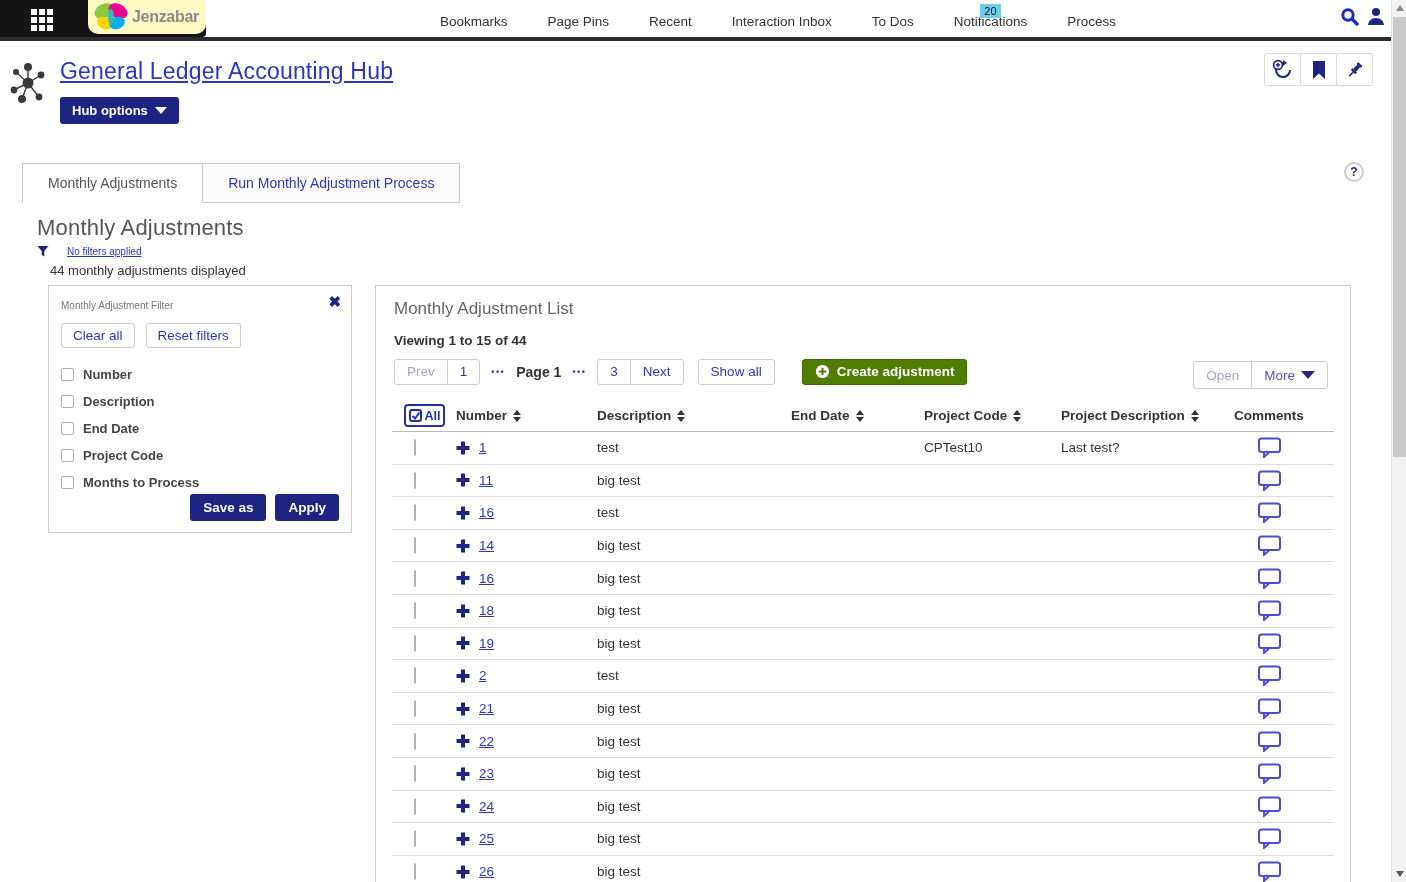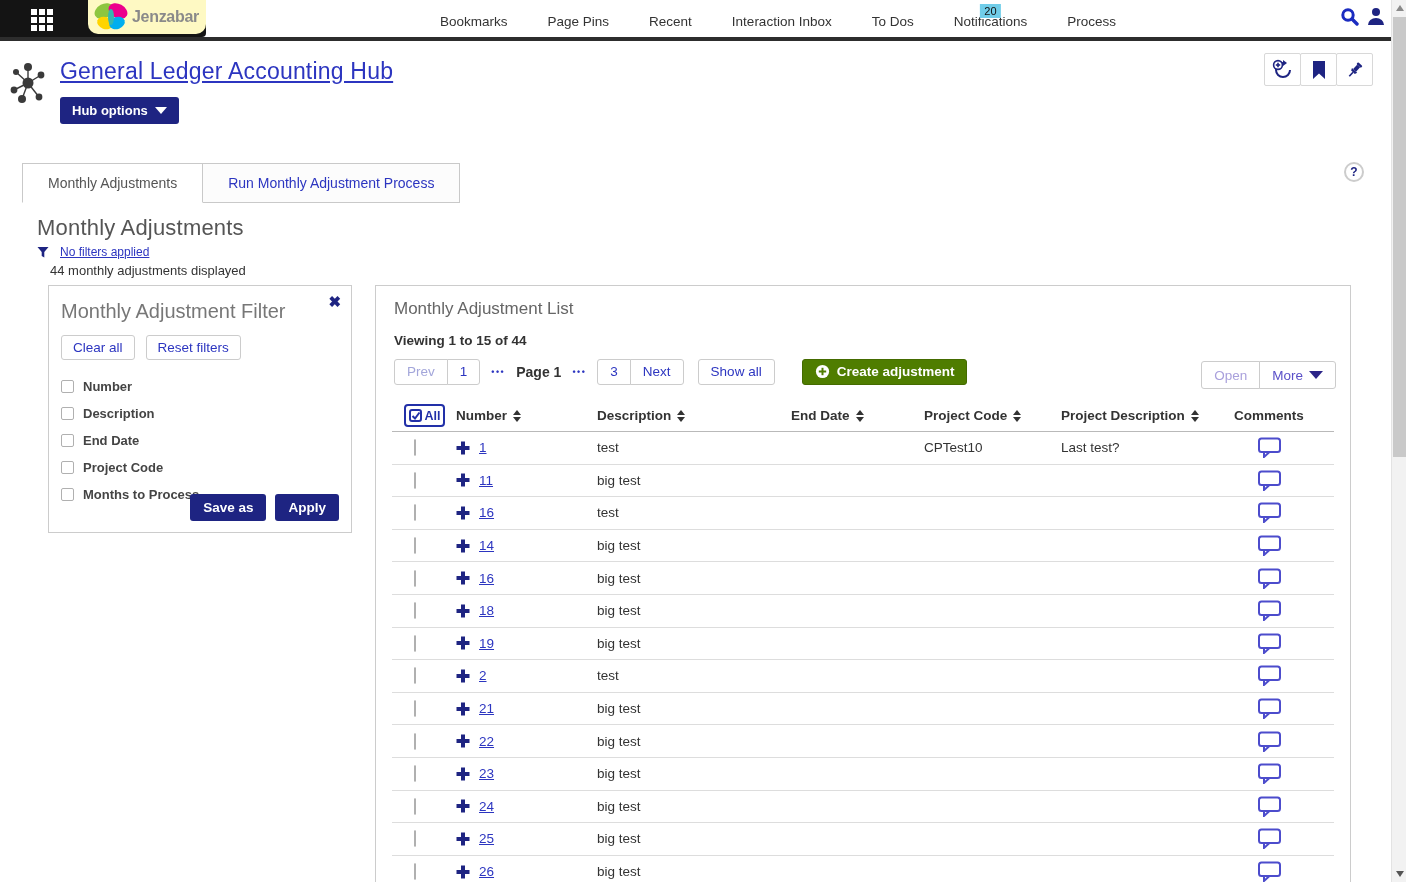--- a/index.html
+++ b/index.html
@@ -36,27 +36,27 @@
   .hbtn { width:37px; height:33px; background:#fff; border:1px solid #d8d8d8; border-radius:2px; display:flex; align-items:center; justify-content:center; cursor:pointer; margin-left:-1px; }
 
   
   .tabs { position:absolute; left:22px; top:163px; display:flex; z-index:5; }
   .tab { height:40px; padding:0 25px; display:flex; align-items:center; font-size:14px; cursor:pointer; white-space:nowrap; }
   .tab.active { background:#fff; border:1px solid #c9c9c9; border-bottom:1px solid #fff; color:#555; z-index:2; }
   .tab.inactive { background:#fcfcfc; border:1px solid #c9c9c9; color:#2c35c0; margin-left:-1px; }
   .help-btn { position:absolute; left:1344px; top:162px; width:20px; height:20px; border:2px solid #ccc; border-radius:50%; color:#1e2482; font-weight:700; font-size:12px; display:flex; align-items:center; justify-content:center; cursor:pointer; }
 
   .section-heading { position:absolute; left:37px; top:215px; font-size:22px; color:#555; font-weight:400; letter-spacing:0.2px; }
-  .filter-status { position:absolute; left:37px; top:245px; display:flex; align-items:center; gap:11px; font-size:12px;justify-content:center; }
+  .filter-status { position:absolute; left:37px; top:245px; display:flex; align-items:center; gap:18px; font-size:10px;justify-content:center; }
   .filter-status a { color:#2c35c0; text-decoration:underline; cursor:pointer; }
   .count-text { position:absolute; left:50px; top:263px; font-size:13px; color:#333; }
 
   
   .filter-panel { position:absolute; left:48px; top:285px; width:304px; height:248px; border:1px solid #ccc; background:#fff; padding:12px 12px; }
-  .fp-title { font-size:20px; color:#777; margin-top:2px; }
+  .fp-title { font-size:10px; color:#777; margin-top:2px; }
   .fp-close { position:absolute; right:10px; top:7px; color:#1e2482; font-size:15px; font-weight:700; cursor:pointer; }
   .fp-buttons { display:flex; gap:11px; margin-top:12px; }
   .btn-light { background:#fff; border:1px solid #ccc; border-radius:3px; color:#2c35c0; font-size:13.5px; padding:4px 11px; cursor:pointer; font-family:inherit; }
   .fp-fields { margin-top:19px; display:flex; flex-direction:column; gap:12px; }
   .fp-field { display:flex; align-items:center; gap:9px; }
   .cb { width:13px; height:13px; border:1px solid #b0b0b0; border-radius:2px; background:#fff; cursor:pointer; flex:0 0 auto; }
   .fp-field label { font-size:13px; font-weight:700; color:#444; }
   .fp-actions { position:absolute; right:12px; bottom:11px; display:flex; gap:9px; }
   .btn-navy { background:#1e2482; color:#fff; border:none; border-radius:3px; font-size:13.5px; font-weight:700; padding:6px 13px; cursor:pointer; font-family:inherit; }
 
@@ -68,21 +68,21 @@
   .pgroup { display:flex; }
   .pbtn { height:26px; border:1px solid #ccc; background:#fff; padding:0 12px; display:flex; align-items:center; font-size:13.5px; color:#2c35c0; cursor:pointer; font-family:inherit; }
   .pbtn + .pbtn { margin-left:-1px; }
   .pgroup .pbtn:first-child { border-radius:3px 0 0 3px; }
   .pgroup .pbtn:last-child { border-radius:0 3px 3px 0; }
   .pbtn.disabled { color:#a3a6da; cursor:default; }
   .pdots { color:#2c35c0; font-size:9px; letter-spacing:1.5px; margin:0 11px; font-weight:700; }
   .pcurrent { font-size:14px; font-weight:700; color:#333; white-space:nowrap; }
   .showall { margin-left:14px; border-radius:3px; }
   .btn-create { margin-left:27px; height:26px; background:#4f7d00; border:1px solid #446b00; border-radius:3px; color:#fff; font-size:13.5px; font-weight:700; display:flex; align-items:center; gap:7px; padding:0 12px; cursor:pointer; font-family:inherit; }
-  .openmore { position:absolute; right:14px; top:75px; display:flex;justify-content:space-between; }
+  .openmore { position:absolute; right:22px; top:75px; display:flex;justify-content:space-between; }
   .openmore .pbtn { height:28px; }
   .openmore .open { color:#a9a0dc; border-radius:3px 0 0 3px; }
   .openmore .more { color:#5a50c8; border-radius:0 3px 3px 0; gap:6px; }
   .caret-navy { width:0; height:0; border-left:7px solid transparent; border-right:7px solid transparent; border-top:8px solid #2b2488; }
 
   
   .table { position:absolute; left:16px; right:16px; top:114px; }
   .tgrid { display:grid; grid-template-columns:52px 141px 194px 133px 137px 169px 1fr; align-items:center; padding-left:12px; }
   .thead { height:32px; border-bottom:1px solid #b9b9b9; }
   .th { font-size:13.5px; font-weight:700; color:#333; display:flex; align-items:center; gap:6px; cursor:pointer; }

